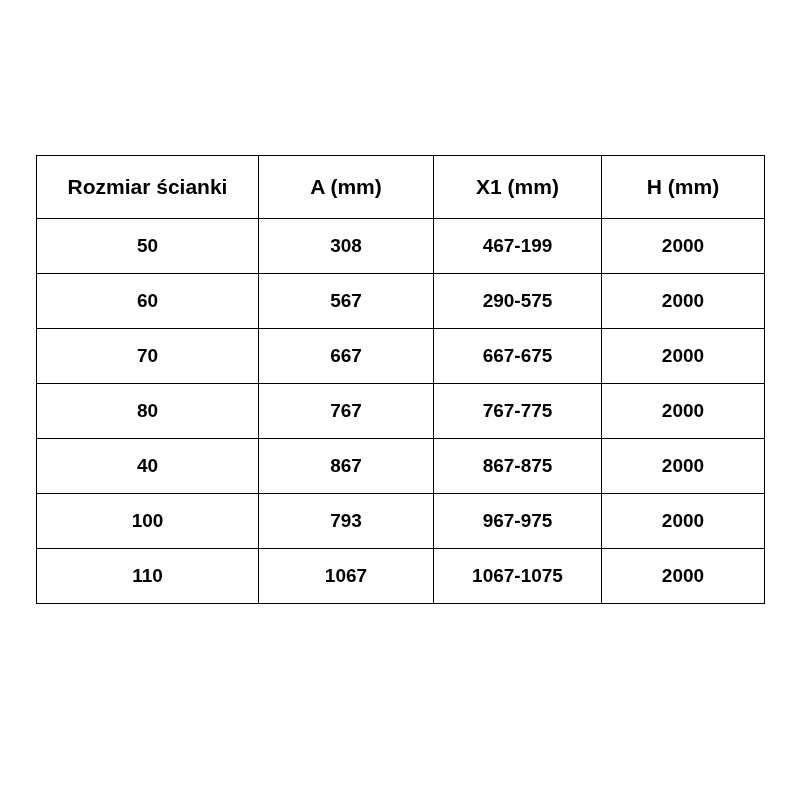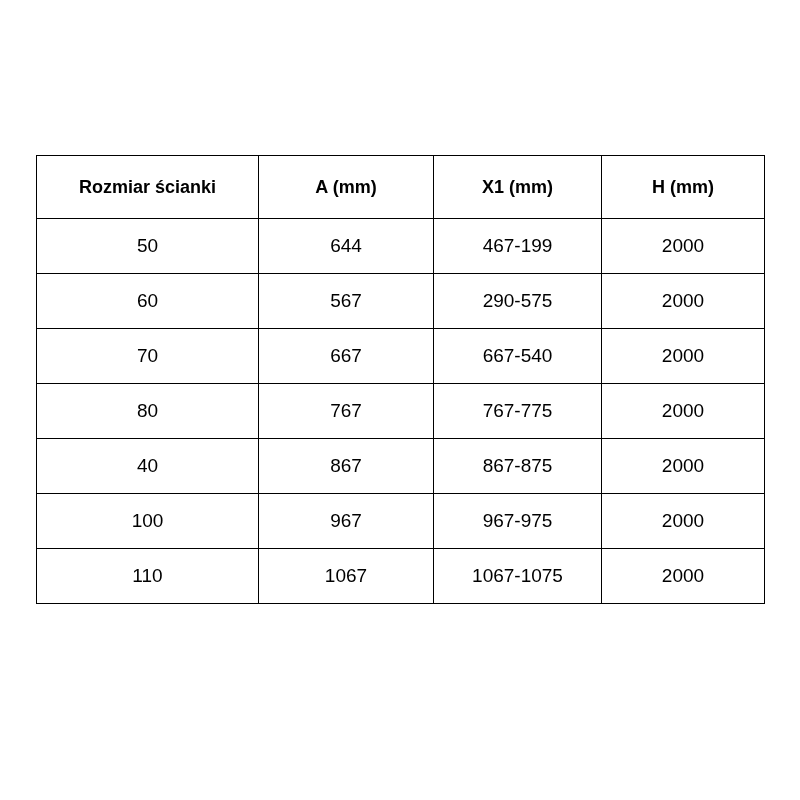--- a/index.html
+++ b/index.html
@@ -38,25 +38,25 @@
     border: 1.5px solid #000000;
     text-align: center;
     vertical-align: middle;
     font-size: 19px;
     color: #000000;
     padding: 0;
   }
   table.spec thead th {
     height: 62px;
     font-weight: bold;
-    font-size: 18px;
+    font-size: 21px;
   }
   table.spec tbody td {
     height: 54px;
-    font-weight: normal;
+    font-weight: bold;
     text-align: center;
   }
   col.c1 { width: 222px; }
   col.c2 { width: 175px; }
   col.c3 { width: 168px; }
   col.c4 { width: 163px; }
 </style>
 </head>
 <body>
 
@@ -73,51 +73,51 @@
         <tr>
           <th>Rozmiar ścianki</th>
           <th>A (mm)</th>
           <th>X1 (mm)</th>
           <th>H (mm)</th>
         </tr>
       </thead>
       <tbody>
         <tr>
           <td>50</td>
-          <td>644</td>
+          <td>308</td>
           <td>467-199</td>
           <td>2000</td>
         </tr>
         <tr>
           <td>60</td>
           <td>567</td>
           <td>290-575</td>
           <td>2000</td>
         </tr>
         <tr>
           <td>70</td>
           <td>667</td>
-          <td>667-540</td>
+          <td>667-675</td>
           <td>2000</td>
         </tr>
         <tr>
           <td>80</td>
           <td>767</td>
           <td>767-775</td>
           <td>2000</td>
         </tr>
         <tr>
           <td>40</td>
           <td>867</td>
           <td>867-875</td>
           <td>2000</td>
         </tr>
         <tr>
           <td>100</td>
-          <td>967</td>
+          <td>793</td>
           <td>967-975</td>
           <td>2000</td>
         </tr>
         <tr>
           <td>110</td>
           <td>1067</td>
           <td>1067-1075</td>
           <td>2000</td>
         </tr>
       </tbody>

